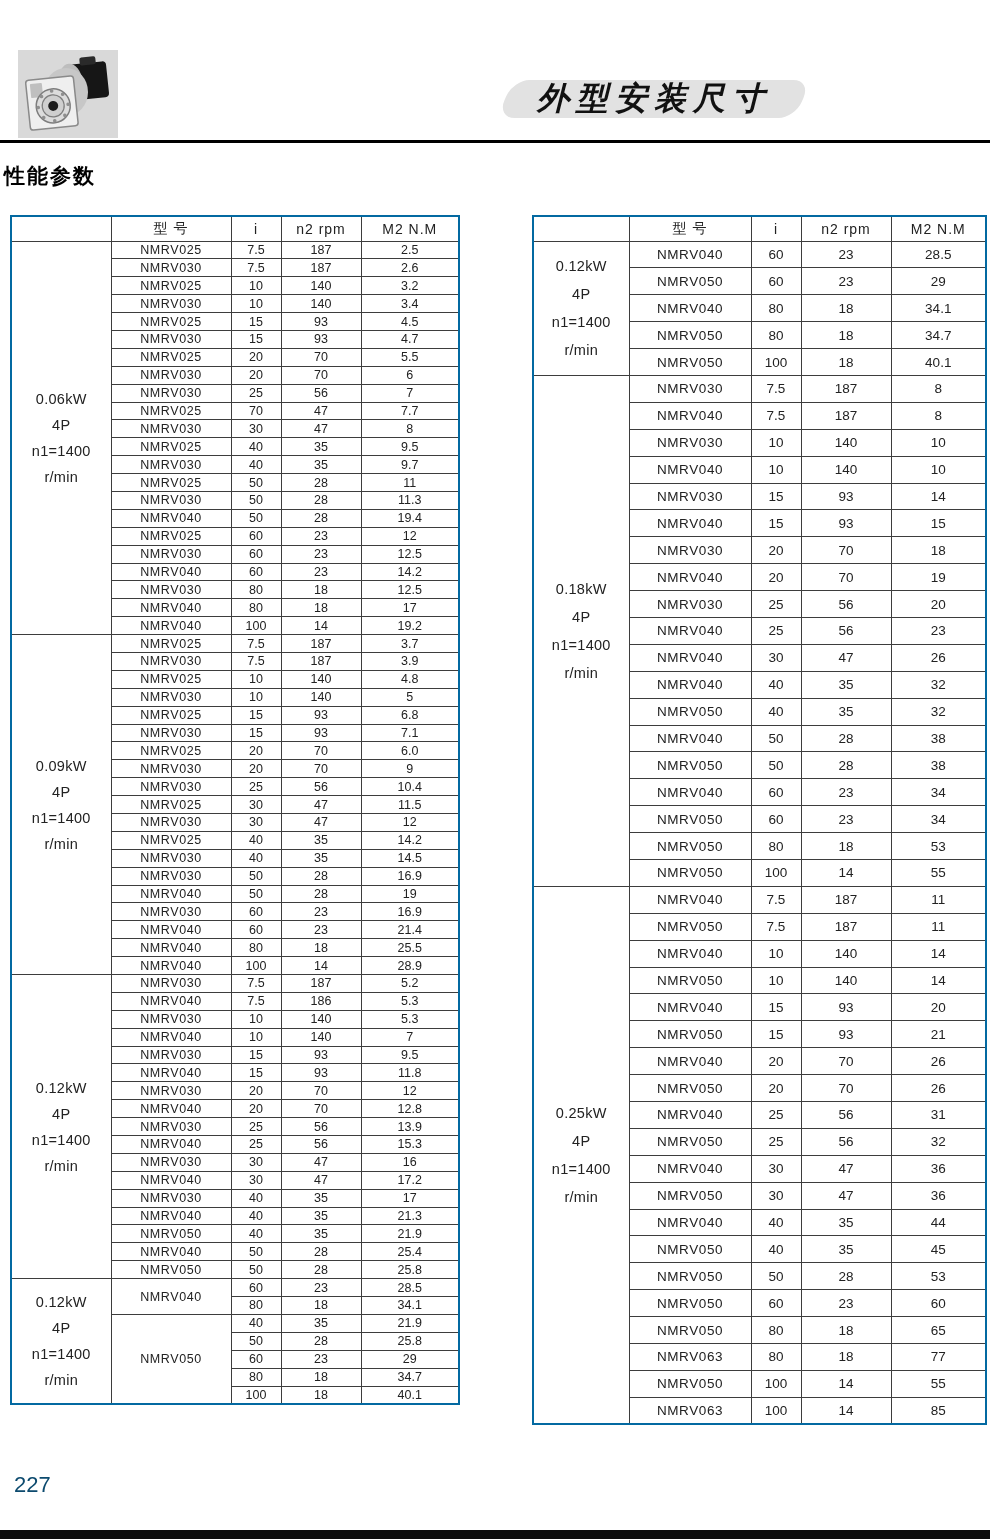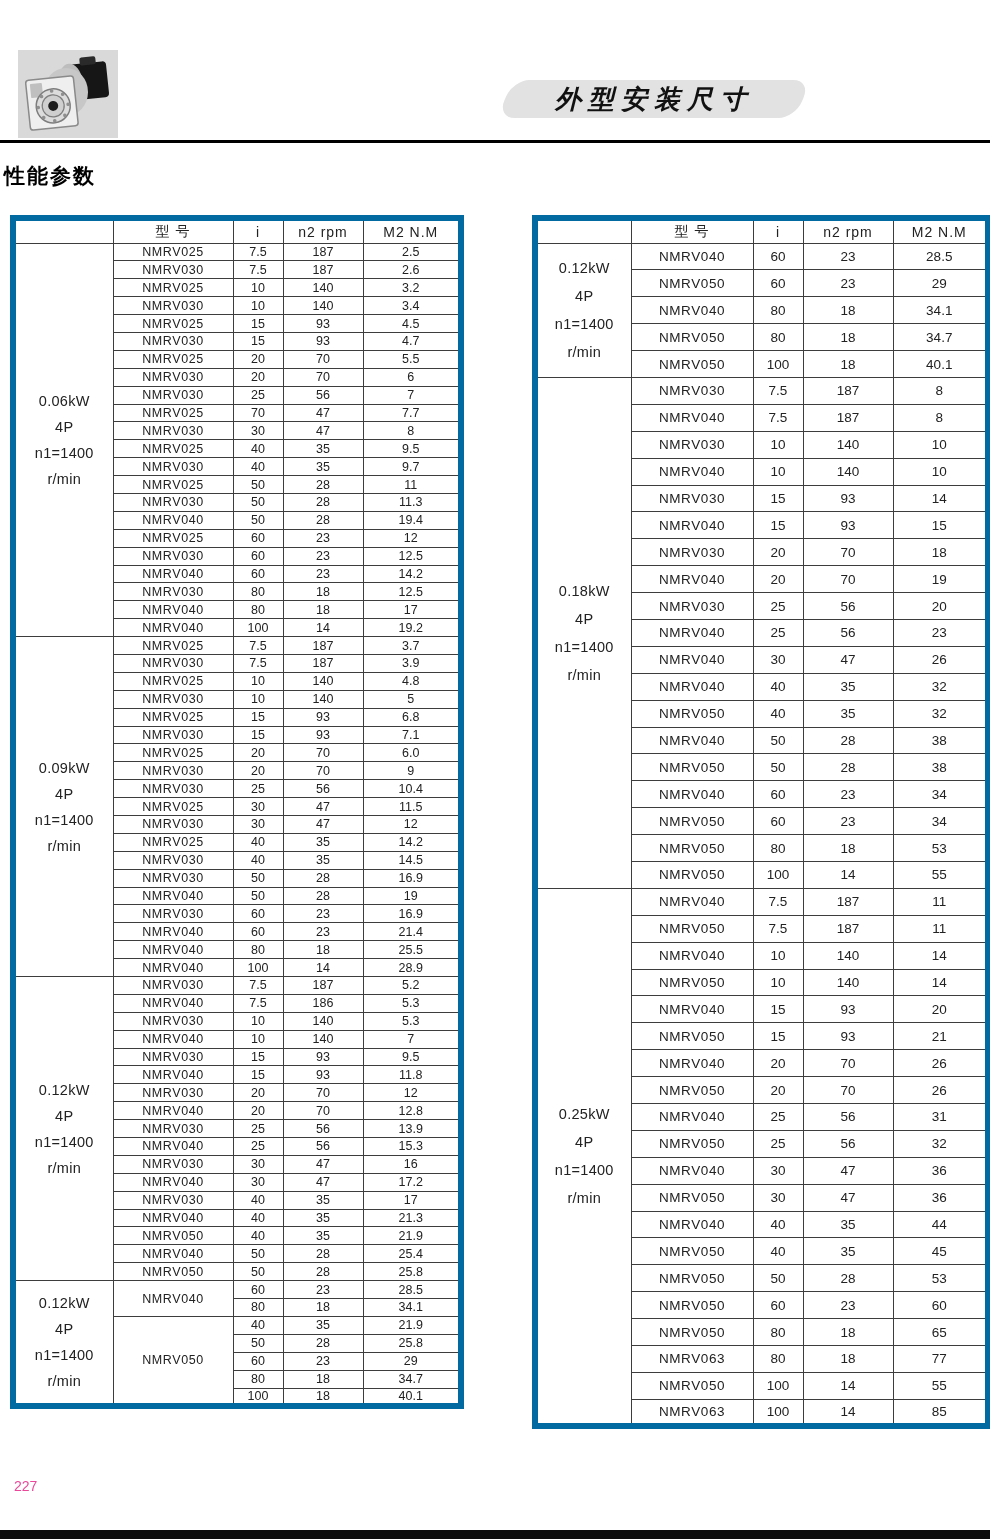--- a/index.html
+++ b/index.html
@@ -21,21 +21,21 @@
   .banner-bg {
     position: absolute; inset: 0;
     background: #e2e2e2;
     transform: skewX(-24deg);
     border-radius: 16px 18px 16px 18px;
   }
   .banner-text {
     position: absolute; inset: 0;
     display: flex; align-items: center; justify-content: center;
     font-style: italic; font-weight: bold;
-    font-size: 26px; letter-spacing: 7px;
+    font-size: 32px; letter-spacing: 7px;
     color: #111;
     font-family: Liberation Serif, serif;
   }
   .head-rule { position: absolute; left: 0; top: 140px; width: 990px; height: 3px; background: #000; }
   .section-title {
     position: absolute; left: 4px; top: 162px;
     font-size: 21px; font-weight: bold; letter-spacing: 2px; color: #000;
   }
   
   .perf-table {
@@ -46,41 +46,40 @@
   .perf-table.t-left  { left: 10px;  width: 448px; }
   .perf-table.t-right { left: 532px; width: 453px; }
   .perf-table th, .perf-table td {
     border: 1px solid #3d3d3d;
     text-align: center; vertical-align: middle;
     font-weight: normal;
     color: #222;
     padding: 0 2px;
     overflow: hidden; white-space: nowrap;
   }
-  .perf-table { border: 6px solid #0369a1; }
+  .perf-table { border: 2px solid #0369a1; }
   .perf-table thead th { height: 25px; font-size: 14px; letter-spacing: 1px; }
   .t-left  tbody th, .t-left  tbody td { height: 17.9px; font-size: 12.5px; }
   .t-right tbody th, .t-right tbody td { height: 26.9px; font-size: 13.5px; }
   .perf-table td[data-name="model-cell"] { letter-spacing: 0.6px; }
   .perf-table th.group-label { font-size: 14.5px; letter-spacing: 0.3px; margin-left: 19px; }
   .t-left  th.group-label div { line-height: 26px; }
   .t-right th.group-label div { line-height: 28px; }
   
   .t-left  col:nth-child(1){width:100px} .t-left  col:nth-child(2){width:120px}
   .t-left  col:nth-child(3){width:50px}  .t-left  col:nth-child(4){width:80px}
   .t-left  col:nth-child(5){width:98px}
   .t-right col:nth-child(1){width:96px}  .t-right col:nth-child(2){width:122px}
   .t-right col:nth-child(3){width:50px}  .t-right col:nth-child(4){width:90px}
   .t-right col:nth-child(5){width:95px}
   
   .page-number {
     position: absolute; left: 14px; top: 1472px;
-    font-size: 14px; color: #ec4899;
+    font-size: 22px; color: #0c4a6e;
     font-family: "Liberation Sans", "DejaVu Sans", sans-serif;
-    margin-top: 6px;
   }
   .bottom-bar { position: absolute; left: 0; bottom: 0; width: 990px; height: 9px; background: #0c0c0c; }
 </style>
 </head>
 <body>
 
 <div class="page" data-name="catalog-page">
 
   <div class="logo-box" data-name="gearbox-motor-photo">
     <svg data-name="gearbox-motor-icon" width="100" height="88" viewBox="0 0 100 88" xmlns="http://www.w3.org/2000/svg">

